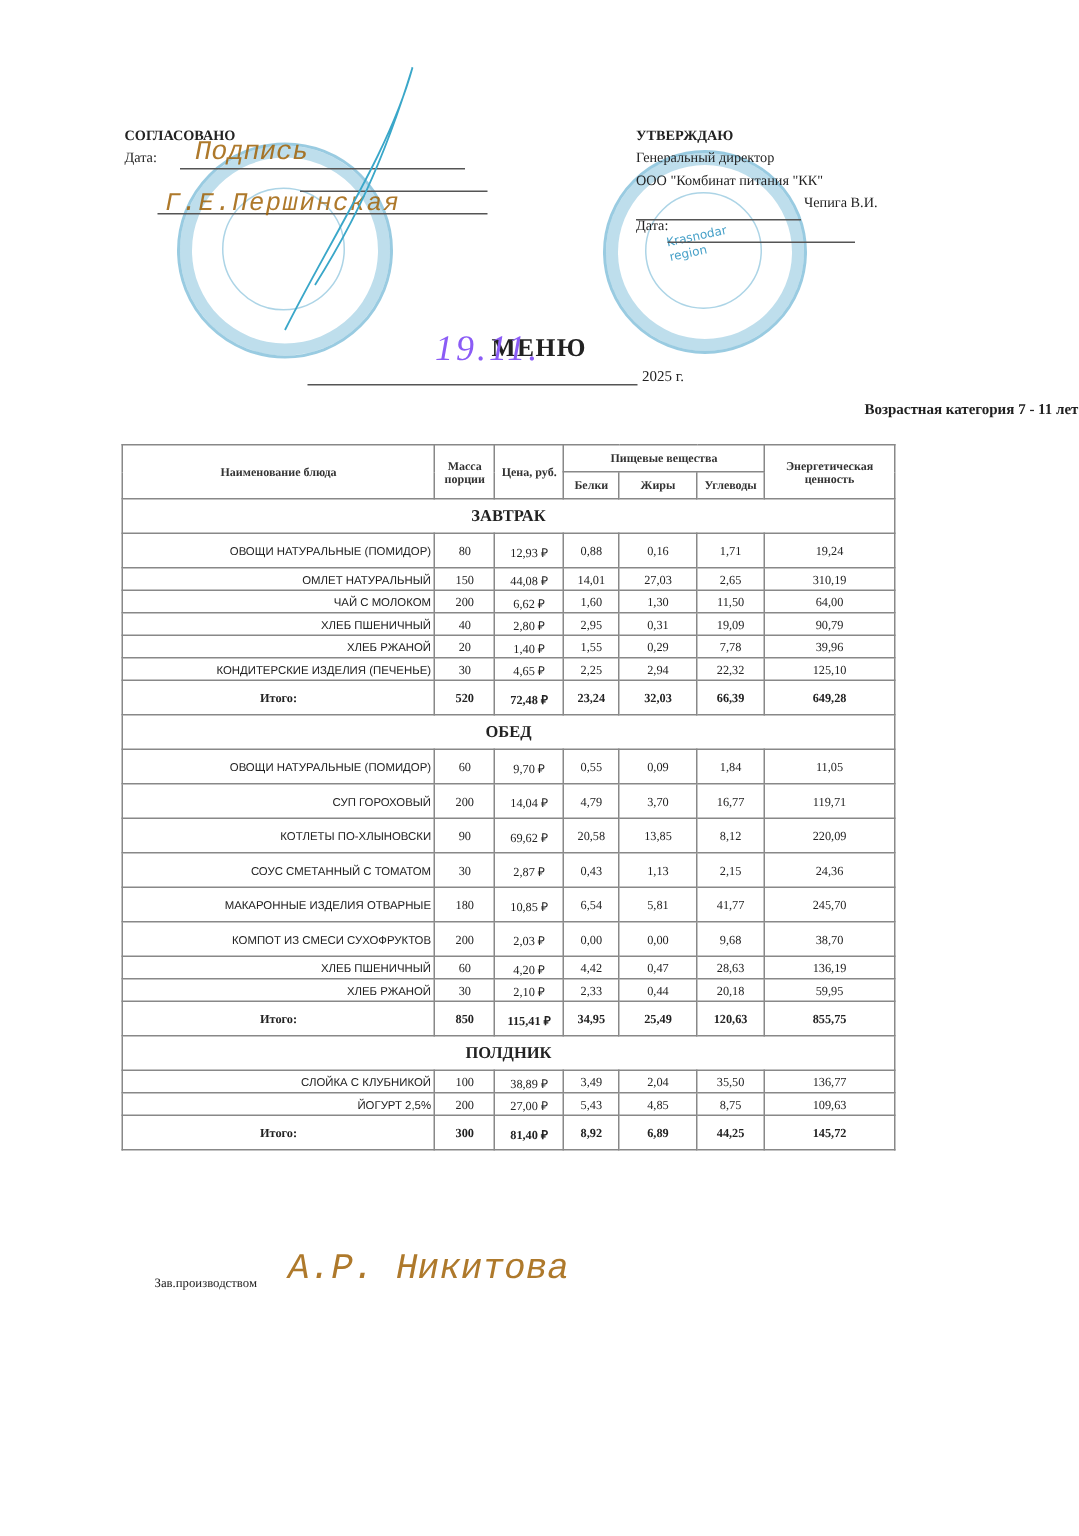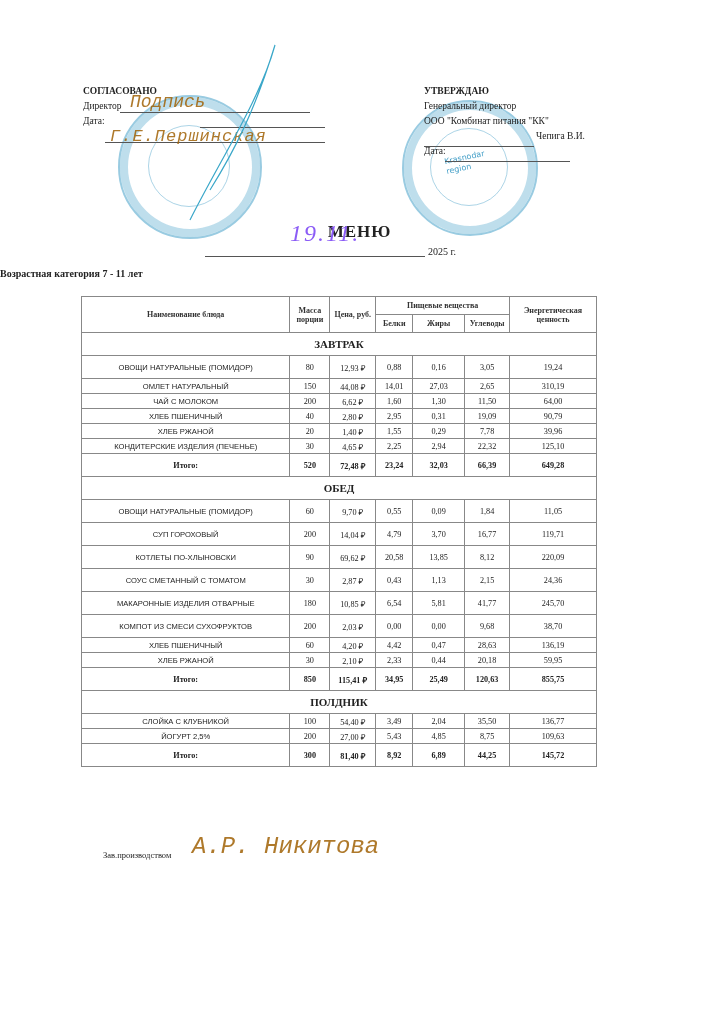--- a/index.html
+++ b/index.html
@@ -10,40 +10,39 @@
   .approve-block { font-size: 9.5px; line-height: 15px; }
   .line { border-bottom: 1px solid #555; position: absolute; height: 0; }
   .stamp { position: absolute; border-radius: 50%; border: 2px solid rgba(70,160,200,0.55);
            box-shadow: inset 0 0 0 6px rgba(255,255,255,0), inset 0 0 0 8px rgba(70,160,200,0.35); }
   .stamp-inner { position: absolute; border-radius: 50%; border: 1.5px solid rgba(70,160,200,0.45); }
   .sig { position: absolute; color: #a16207; font-family: Liberation Mono, monospace; font-style: italic; opacity: 0.85; }
   #title { left: 0; width: 719px; top: 222px; text-align: center; font-size: 17px; font-weight: bold; letter-spacing: 1px; }
   #date-line { left: 205px; top: 256px; width: 220px; }
   #date-hand { left: 290px; top: 220px; font-size: 24px; color: #8b5cf6; font-style: italic; letter-spacing: 2px; }
   #year { left: 428px; top: 246px; font-size: 10px; }
-  #age { left: 0; width: 719px; top: 268px; text-align: left; font-size: 10px; font-weight: bold; }
+  #age { left: 0; width: 719px; top: 268px; text-align: right; font-size: 10px; font-weight: bold; }
   table.menu { position: absolute; left: 81px; top: 296px; width: 516px; border-collapse: collapse; font-size: 8.2px; }
   table.menu td, table.menu th { border: 1px solid #888; padding: 0 2px; text-align: center; font-family: "Liberation Serif", serif; }
   table.menu th { font-weight: bold; font-size: 8px; color: #333; }
-  table.menu td.name { text-align: center; font-family: "Liberation Sans", sans-serif; font-size: 7.6px; }
+  table.menu td.name { text-align: right; font-family: "Liberation Sans", sans-serif; font-size: 7.6px; }
   table.menu tr.sec td { font-size: 11px; font-weight: bold; height: 22px; }
   table.menu tr.tot td { font-weight: bold; height: 22px; }
   table.menu tr.tot td.tlabel { text-align: center; }
   .h-tall td { height: 22px; }
   .h-short td { height: 14px; }
   #chief-label { left: 103px; top: 850px; font-size: 8.5px; }
 </style>
 </head>
 <body>
 
 <div class="stamp" style="left:118px;top:95px;width:140px;height:140px;"></div>
 <div class="stamp-inner" style="left:148px;top:125px;width:80px;height:80px;"></div>
 <div class="abs approve-block" style="left:83px;top:84px;width:240px;">
   <div class="bold">СОГЛАСОВАНО</div>
-  <div>Директор</div>
   <div>Дата:</div>
 </div>
 <div class="line" style="left:120px;top:112px;width:190px;"></div>
 <div class="line" style="left:200px;top:127px;width:125px;"></div>
 <div class="line" style="left:105px;top:142px;width:220px;"></div>
 <div class="sig" style="left:130px;top:92px;font-size:18px;">Подпись</div>
 <div class="sig" style="left:110px;top:127px;font-size:17px;letter-spacing:1px;">Г.Е.Першинская</div>
 <svg class="abs" style="left:180px;top:40px;" width="100" height="190">
   <path d="M95 5 C 80 60, 40 120, 10 180 M95 5 C 75 70, 55 110, 30 150" stroke="#3aa7c9" stroke-width="1.2" fill="none"></path>
 </svg>
@@ -94,21 +93,21 @@
   <tbody id="menu-body">
       <tr class="sec">
         <td colspan="7">ЗАВТРАК</td>
       </tr>
       <tr class="h-tall">
         <td class="name">ОВОЩИ НАТУРАЛЬНЫЕ (ПОМИДОР)</td>
         <td>80</td>
         <td>12,93 ₽</td>
         <td>0,88</td>
         <td>0,16</td>
-        <td>3,05</td>
+        <td>1,71</td>
         <td>19,24</td>
       </tr>
       <tr class="h-short">
         <td class="name">ОМЛЕТ НАТУРАЛЬНЫЙ</td>
         <td>150</td>
         <td>44,08 ₽</td>
         <td>14,01</td>
         <td>27,03</td>
         <td>2,65</td>
         <td>310,19</td>
@@ -241,21 +240,21 @@
         <td>25,49</td>
         <td>120,63</td>
         <td>855,75</td>
       </tr>
       <tr class="sec">
         <td colspan="7">ПОЛДНИК</td>
       </tr>
       <tr class="h-short">
         <td class="name">СЛОЙКА С КЛУБНИКОЙ</td>
         <td>100</td>
-        <td>54,40 ₽</td>
+        <td>38,89 ₽</td>
         <td>3,49</td>
         <td>2,04</td>
         <td>35,50</td>
         <td>136,77</td>
       </tr>
       <tr class="h-short">
         <td class="name">ЙОГУРТ 2,5%</td>
         <td>200</td>
         <td>27,00 ₽</td>
         <td>5,43</td>

